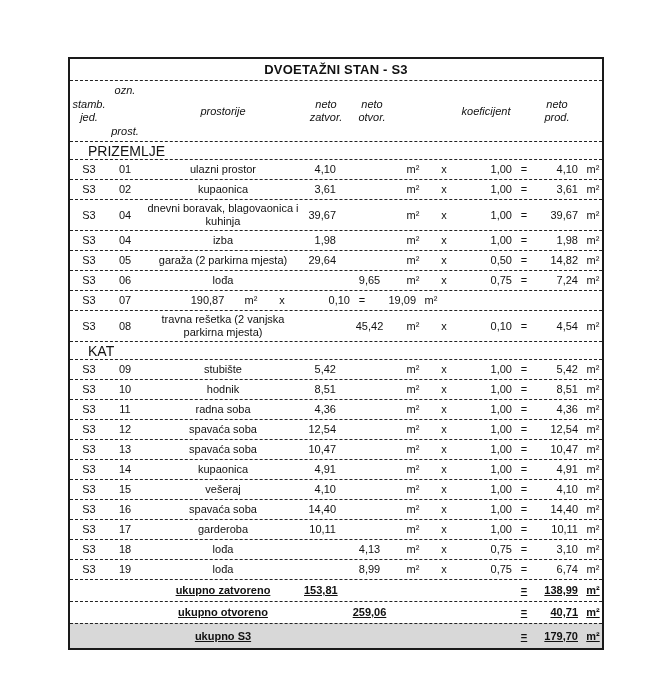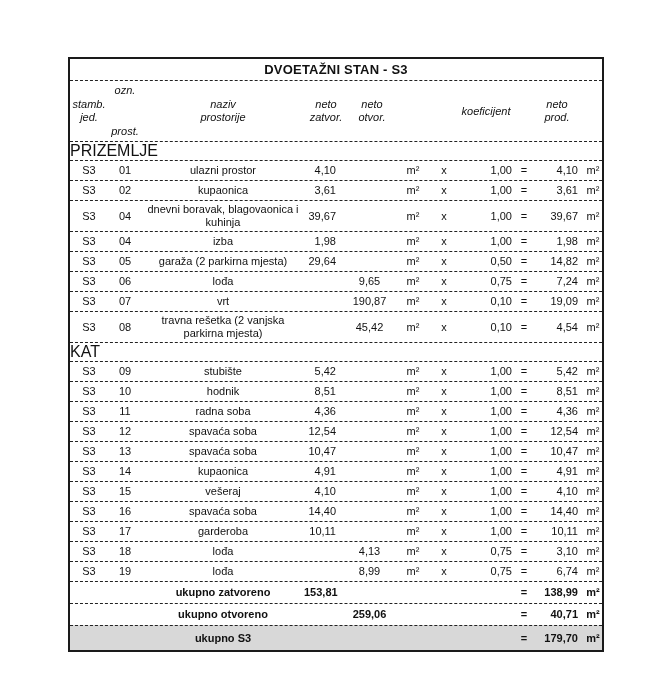--- a/index.html
+++ b/index.html
@@ -25,43 +25,42 @@
   .c4{width:44px;text-align:right;padding-right:12px;}
   .c5{width:48px;text-align:center;padding-right:5px;}
   .c6{width:34px;text-align:center;}
   .c7{width:28px;text-align:center;}
   .c8{width:56px;text-align:right;padding-right:2px;}
   .c9{width:20px;text-align:center;}
   .c10{width:46px;text-align:right;padding-right:2px;}
   .c11{width:26px;text-align:center;}
   .head .cell{text-align:center;padding:3px 0;}
   .head .c4,.head .c5,.head .c8,.head .c10{text-align:center;padding-right:0;}
-  .section-label{font-size:16px;padding-left:0;min-height:16px;
+  .section-label{font-size:14px;padding-left:18px;min-height:16px;
     display:flex;align-items:center;width:100%;box-sizing:border-box;}
   .section-row{min-height:18px;}
-  .total-row{min-height:22px;font-weight:bold;}
+  .total-row{min-height:22px;font-weight:bold;text-decoration:underline;}
   .total-label{width:234px;text-align:center;padding-left:72px;box-sizing:border-box;}
   .hl{min-height:25px;}
 </style>
 </head>
 <body>
 
 <div class="tbl">
   <div class="row title-row">DVOETAŽNI STAN - S3</div>
   <div class="row head">
       <div class="cell c1">
         <div>stamb.</div>
         <div>jed.</div>
       </div>
       <div class="cell c2">
         <div>ozn.</div>
         <div>prost.</div>
       </div>
       <div class="cell c3">
-        <div>naziv</div>
         <div>prostorije</div>
       </div>
       <div class="cell c4">
         <div>neto</div>
         <div>zatvor.</div>
       </div>
       <div class="cell c5">
         <div>neto</div>
         <div>otvor.</div>
       </div>
@@ -168,21 +167,20 @@
         <div class="cell c6">m²</div>
         <div class="cell c7">x</div>
         <div class="cell c8">0,75</div>
         <div class="cell c9">=</div>
         <div class="cell c10">7,24</div>
         <div class="cell c11">m²</div>
       </div>
       <div class="row data-row">
         <div class="cell c1">S3</div>
         <div class="cell c2">07</div>
-        <div class="cell c3">vrt</div>
         <div class="cell c4"></div>
         <div class="cell c5">190,87</div>
         <div class="cell c6">m²</div>
         <div class="cell c7">x</div>
         <div class="cell c8">0,10</div>
         <div class="cell c9">=</div>
         <div class="cell c10">19,09</div>
         <div class="cell c11">m²</div>
       </div>
       <div class="row data-row">

